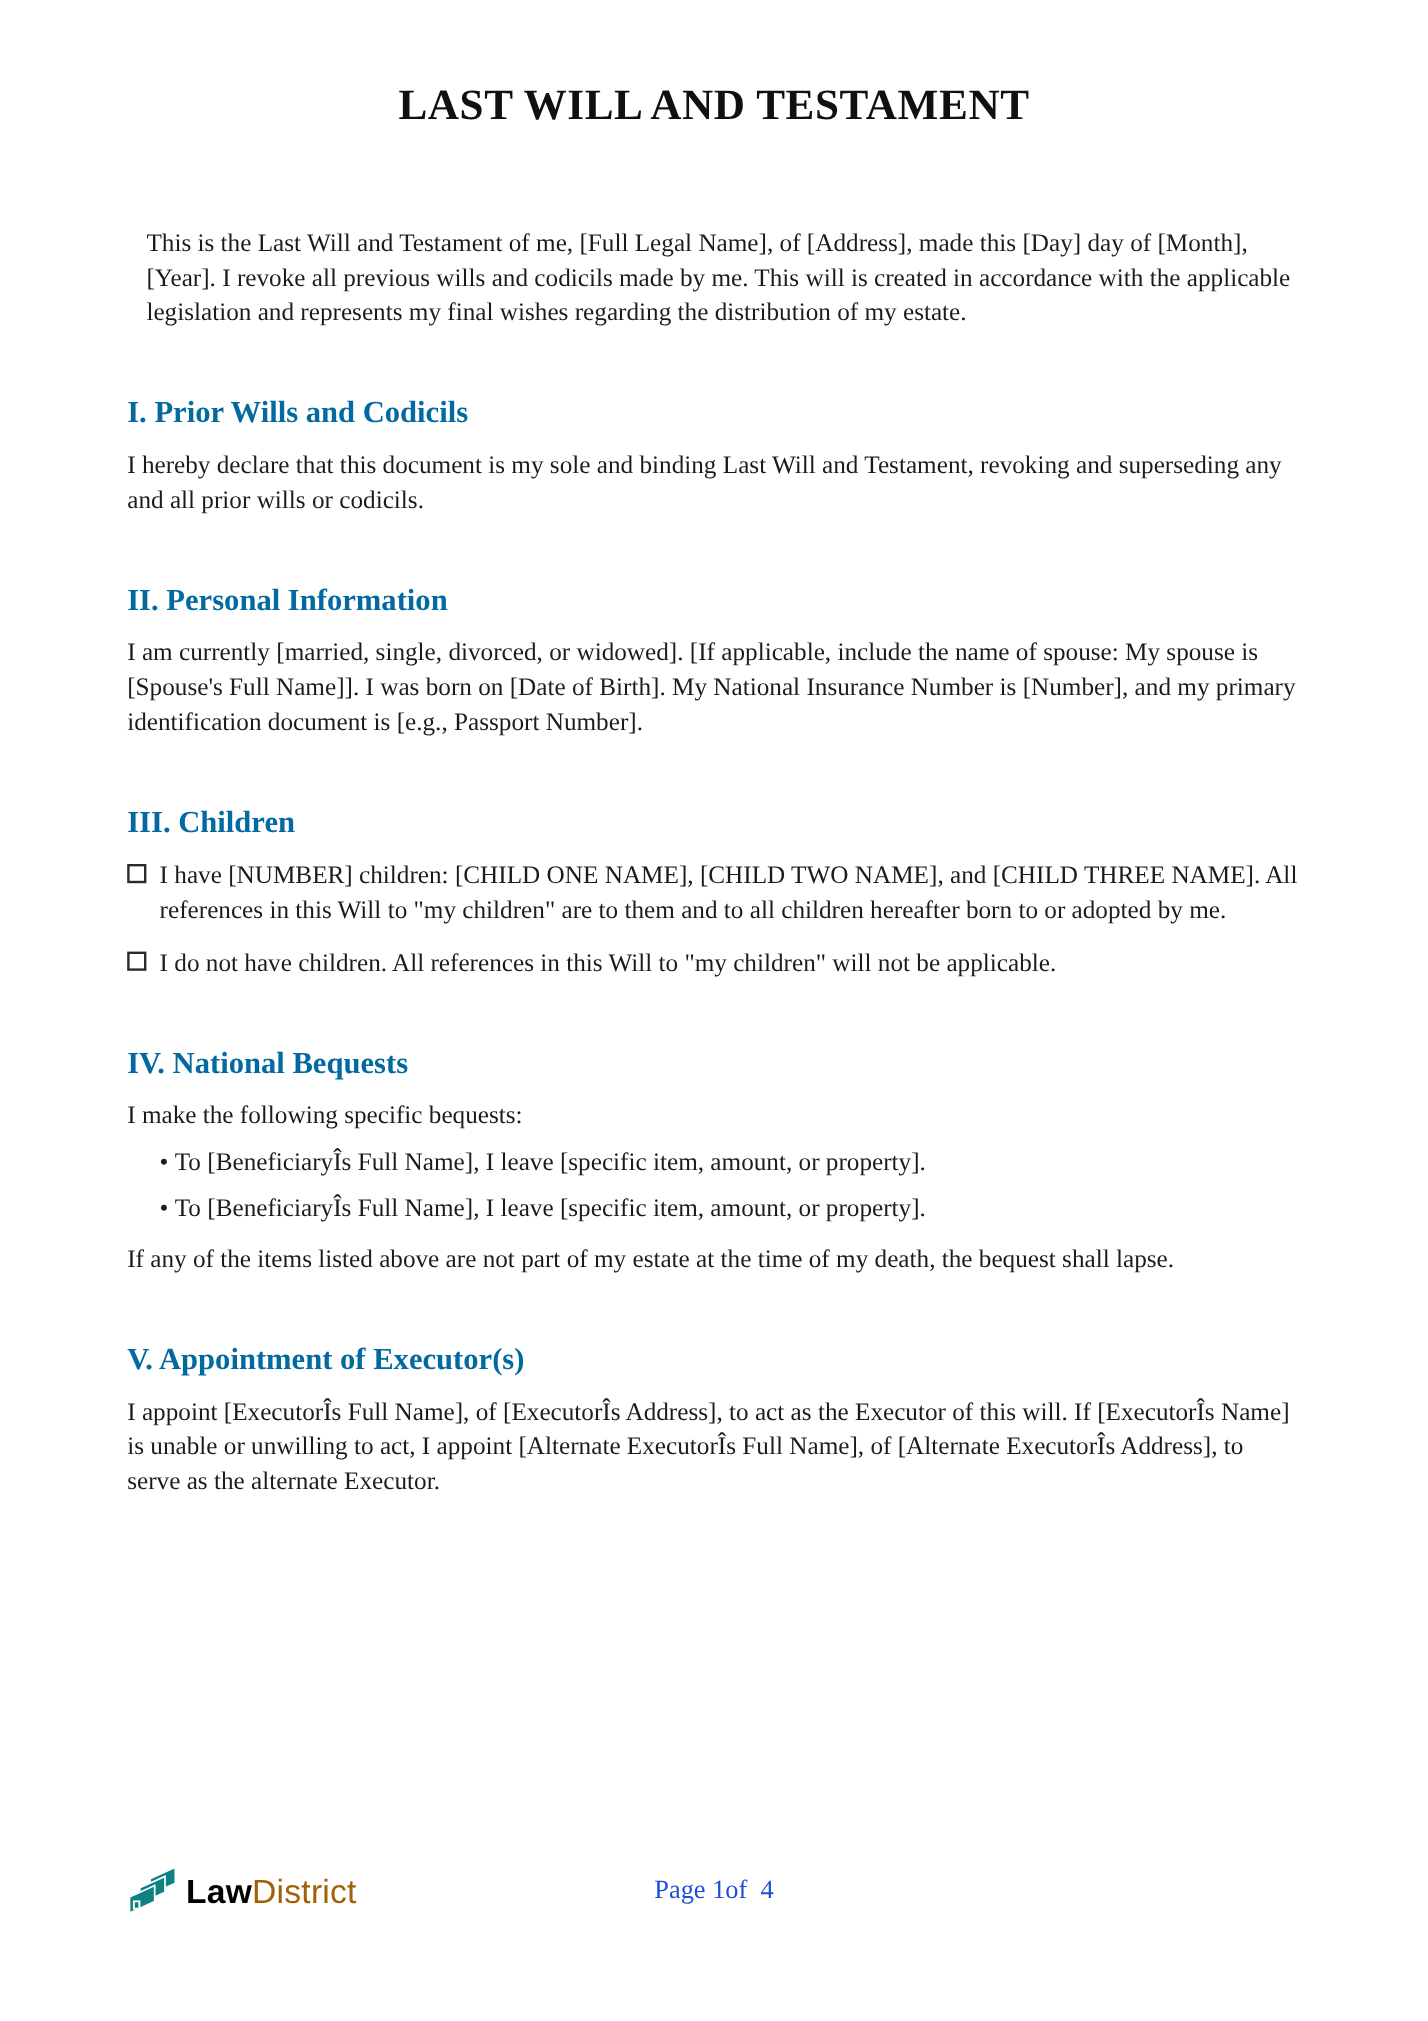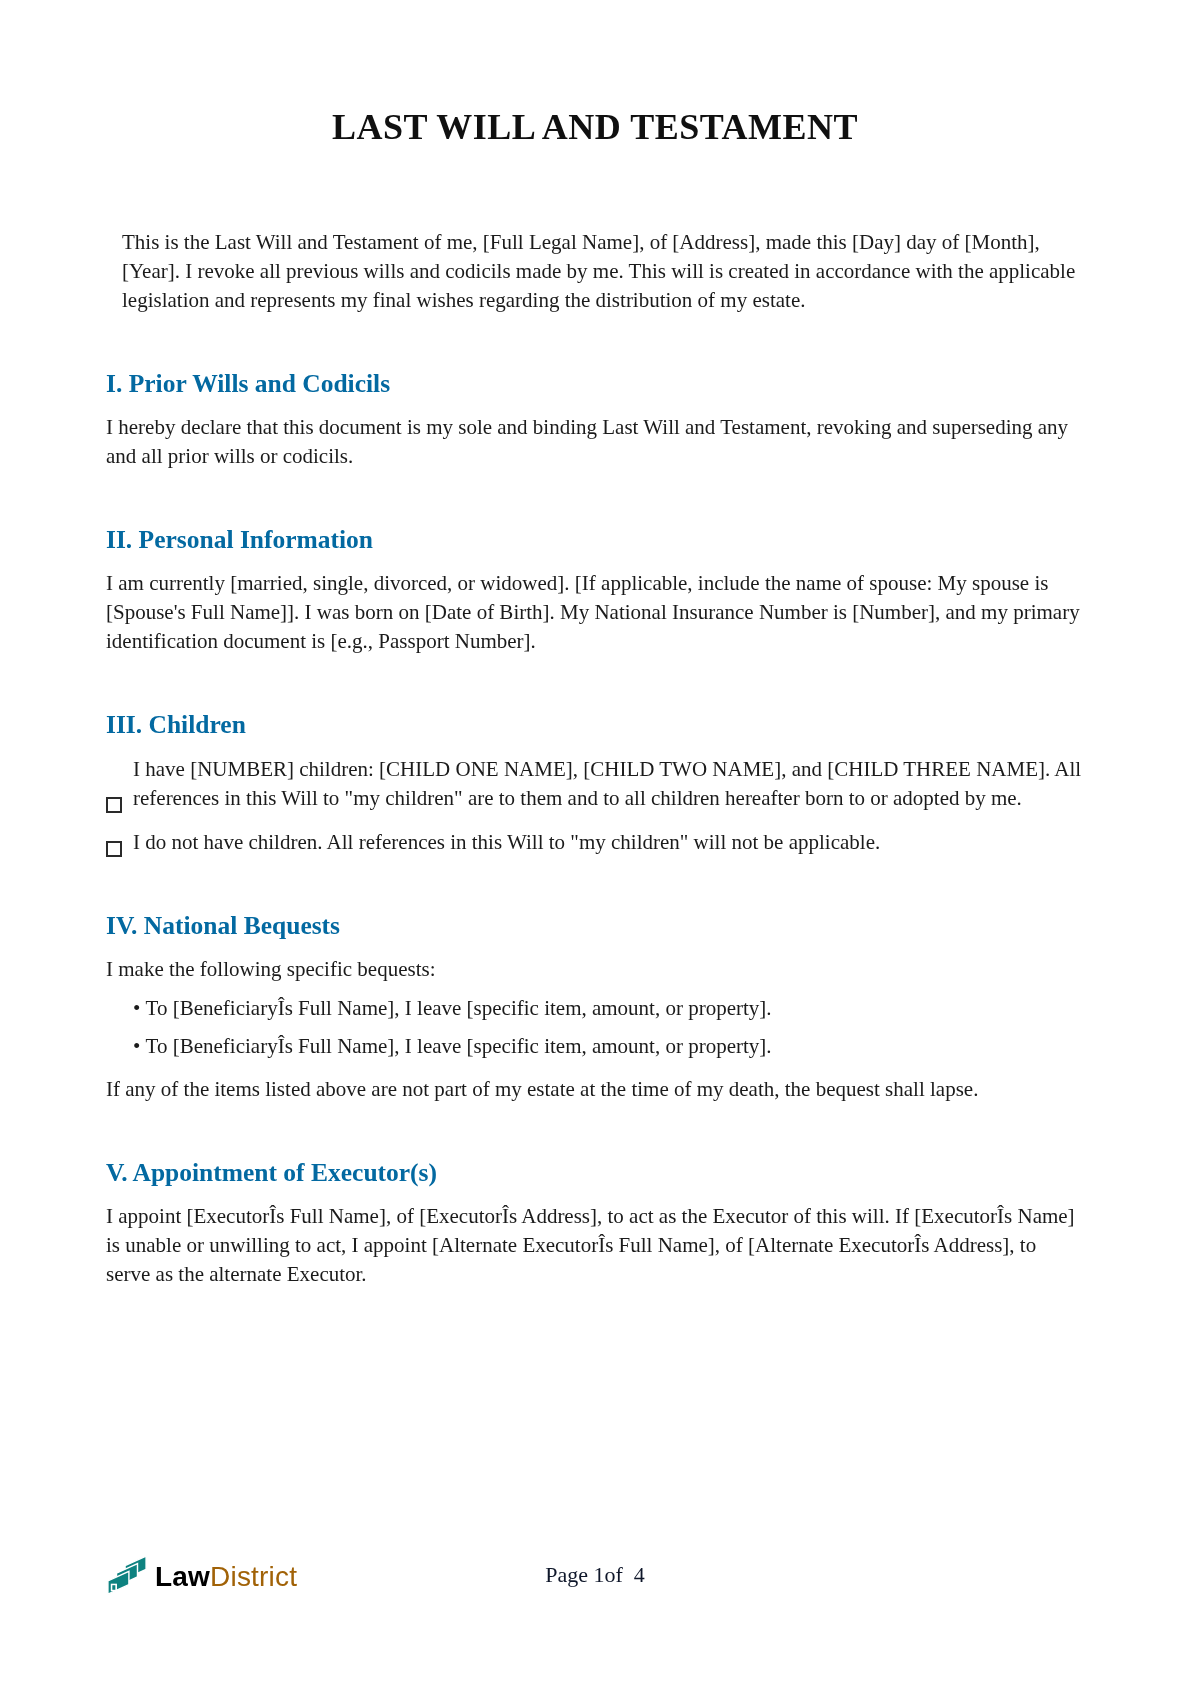--- a/index.html
+++ b/index.html
@@ -13,21 +13,21 @@
     background: #ffffff;
     font-family: "Liberation Serif", "DejaVu Serif", serif;
     color: #1b1b1b;
     overflow: hidden;
   }
 
   .content { padding: 0 106px; }
 
   h1.doc-title {
     margin: 0;
-    padding-top: 107px;
+    padding-top: 67px;
     font-size: 36px;
     line-height: 40px;
     font-weight: bold;
     text-align: center;
     letter-spacing: 0.5px;
     color: #101010;
   }
 
   p.intro {
     margin: 81px 0 0 16px;
@@ -44,21 +44,21 @@
   }
 
   section p.body-text {
     margin: 14px 0 0 0;
     font-size: 21px;
     line-height: 29px;
   }
 
   .check-item {
     display: flex;
-    align-items: flex-end;
+    align-items: flex-start;
     margin: 15px 0 0 0;
     font-size: 21px;
     line-height: 29px;
   }
   .check-item .checkbox {
     flex: none;
     width: 16px;
     height: 16px;
     border: 2px solid #2a2a2a;
     background: #ffffff;
@@ -106,21 +106,21 @@
     color: #a16207;
     letter-spacing: 0.2px;
   }
   .page-number {
     position: absolute;
     left: 0;
     right: 0;
     top: 10px;
     text-align: center;
     font-size: 22px;
-    color: #0f172a;
+    color: #1d4ed8;
     white-space: pre;
   }
 </style>
 </head>
 <body>
 
 <div class="page">
   <div class="content">
 
     <h1 class="doc-title">LAST WILL AND TESTAMENT</h1>

